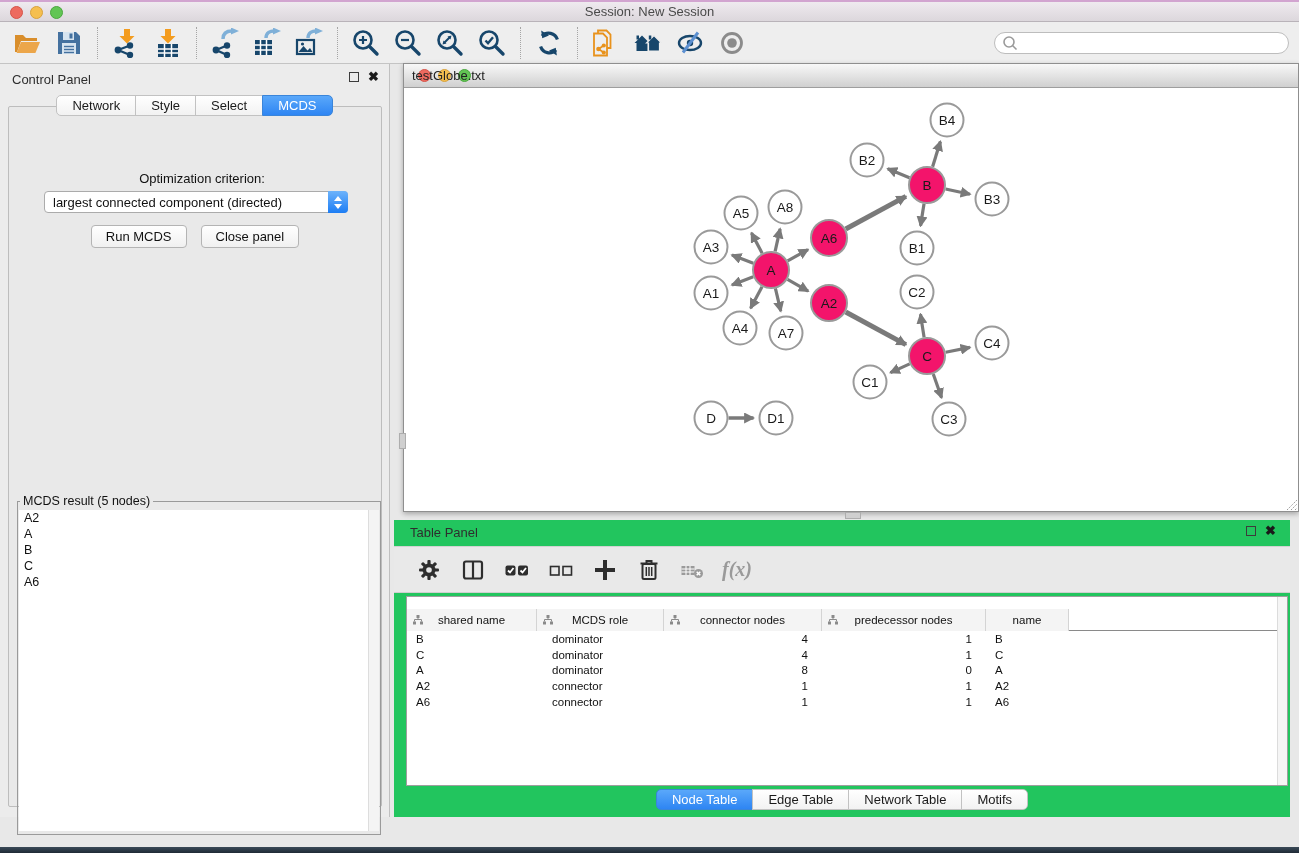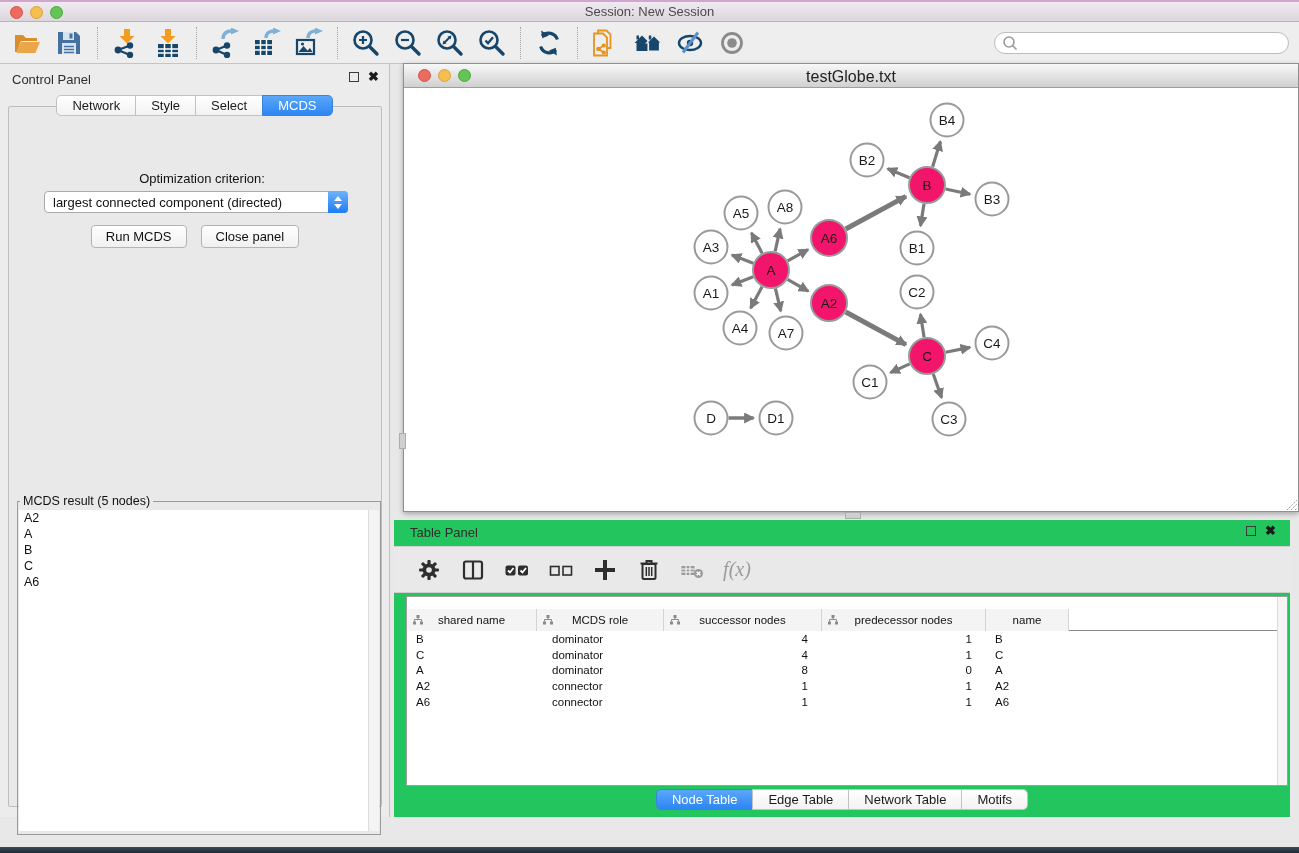--- a/index.html
+++ b/index.html
@@ -67,37 +67,37 @@
   .mcds-item { font-size:12.5px; line-height:16px; padding-left:5px; color:#111; }
   #mcds-scroll { position:absolute; right:1px; top:2px; bottom:1px; width:11px;
     background:#f4f4f4; border-left:1px solid #ddd; }
 
   
   #network-window { position:absolute; left:403px; top:63px; width:896px; height:449px;
     background:#fff; border:1px solid #8f8f8f; box-shadow:0 2px 5px rgba(0,0,0,.28); }
   #nw-titlebar { position:absolute; left:0; top:0; right:0; height:24px;
     background:linear-gradient(#f8f8f8,#d0d0d0); border-bottom:1px solid #9e9e9e; }
   #nw-titlebar .lights { left:14px; top:5px; }
-  #nw-title { position:absolute; left:0; right:0; top:4px; text-align:center; font-size:16px; color:#222; }
+  #nw-title { position:absolute; left:0; right:0; top:4px; font-size:13px; color:#222;padding-left:8px; }
   #nw-canvas { position:absolute; left:0; top:25px; right:0; bottom:0; background:#fff; }
   #resize-grip { position:absolute; right:1px; bottom:1px; width:13px; height:13px; }
   .pane-handle-v { position:absolute; left:399px; top:433px; width:7px; height:16px;
     background:#cfcfcf; border:1px solid #adadad; }
   .pane-handle-h { position:absolute; left:845px; top:512px; width:16px; height:7px;
     background:#cfcfcf; border:1px solid #adadad; }
 
   
   #table-panel { position:absolute; left:394px; top:520px; width:896px; height:297px; background:#22c55e; }
   #tp-title { position:absolute; left:16px; top:5px; font-size:13px; color:#2e2e2e; }
   #tp-winbtns { right:14px; top:6px; }
   #tp-toolbar { position:absolute; left:0; right:0; top:26px; height:47px; background:#e9e9e9;
     border-top:1px solid #d2d2d2; border-bottom:1px solid #cfcfcf;
     display:flex; align-items:center; gap:14px; padding-left:20px; }
   .tp-ico { width:30px; height:30px; display:flex; align-items:center; justify-content:center; }
-  #fx-label { font-family:"Liberation Serif",serif; font-style:italic; font-size:20px; color:#9a9a9a; }
+  #fx-label { font-family:"Liberation Serif",serif; font-style:italic; font-size:20px; color:#9a9a9a;font-weight:bold; }
   #node-table { position:absolute; left:12px; top:76px; width:882px; height:190px;
     background:#fff; border:1px solid #9e9e9e; overflow:hidden; }
   #nt-header { display:flex; height:22px; border-bottom:1px solid #8a8a8a;margin-top:12px; }
   .th { background:#f4f4f4; border-right:1px solid #d4d4d4; height:22px; position:relative;
     display:flex; align-items:center; justify-content:center; font-size:11.5px; color:#111; }
   .th .col-ico { position:absolute; left:6px; top:6px; }
   .tr { display:flex; height:15.8px; align-items:center; }
   .td { font-size:11.5px; color:#111; overflow:hidden; white-space:nowrap; }
   .td.left  { text-align:left;  padding-left:9px; }
   .td.left2 { text-align:left;  padding-left:15px; }
@@ -576,21 +576,21 @@
         </div>
         <div class="th" style="width: 158px;">
           <svg class="col-ico" width="10" height="10" viewBox="0 0 10 10">
             <g fill="#8a8a8a">
               <rect x="3.5" y="0" width="3" height="3"></rect>
               <rect x="0" y="6.5" width="3" height="3"></rect>
               <rect x="7" y="6.5" width="3" height="3"></rect>
             </g>
             <path d="M5 3v1.5M1.5 6.5V4.5h7v2" stroke="#8a8a8a" fill="none" stroke-width="1"></path>
           </svg>
-          <span>successor nodes</span>
+          <span>connector nodes</span>
         </div>
         <div class="th" style="width: 164px;">
           <svg class="col-ico" width="10" height="10" viewBox="0 0 10 10">
             <g fill="#8a8a8a">
               <rect x="3.5" y="0" width="3" height="3"></rect>
               <rect x="0" y="6.5" width="3" height="3"></rect>
               <rect x="7" y="6.5" width="3" height="3"></rect>
             </g>
             <path d="M5 3v1.5M1.5 6.5V4.5h7v2" stroke="#8a8a8a" fill="none" stroke-width="1"></path>
           </svg>

